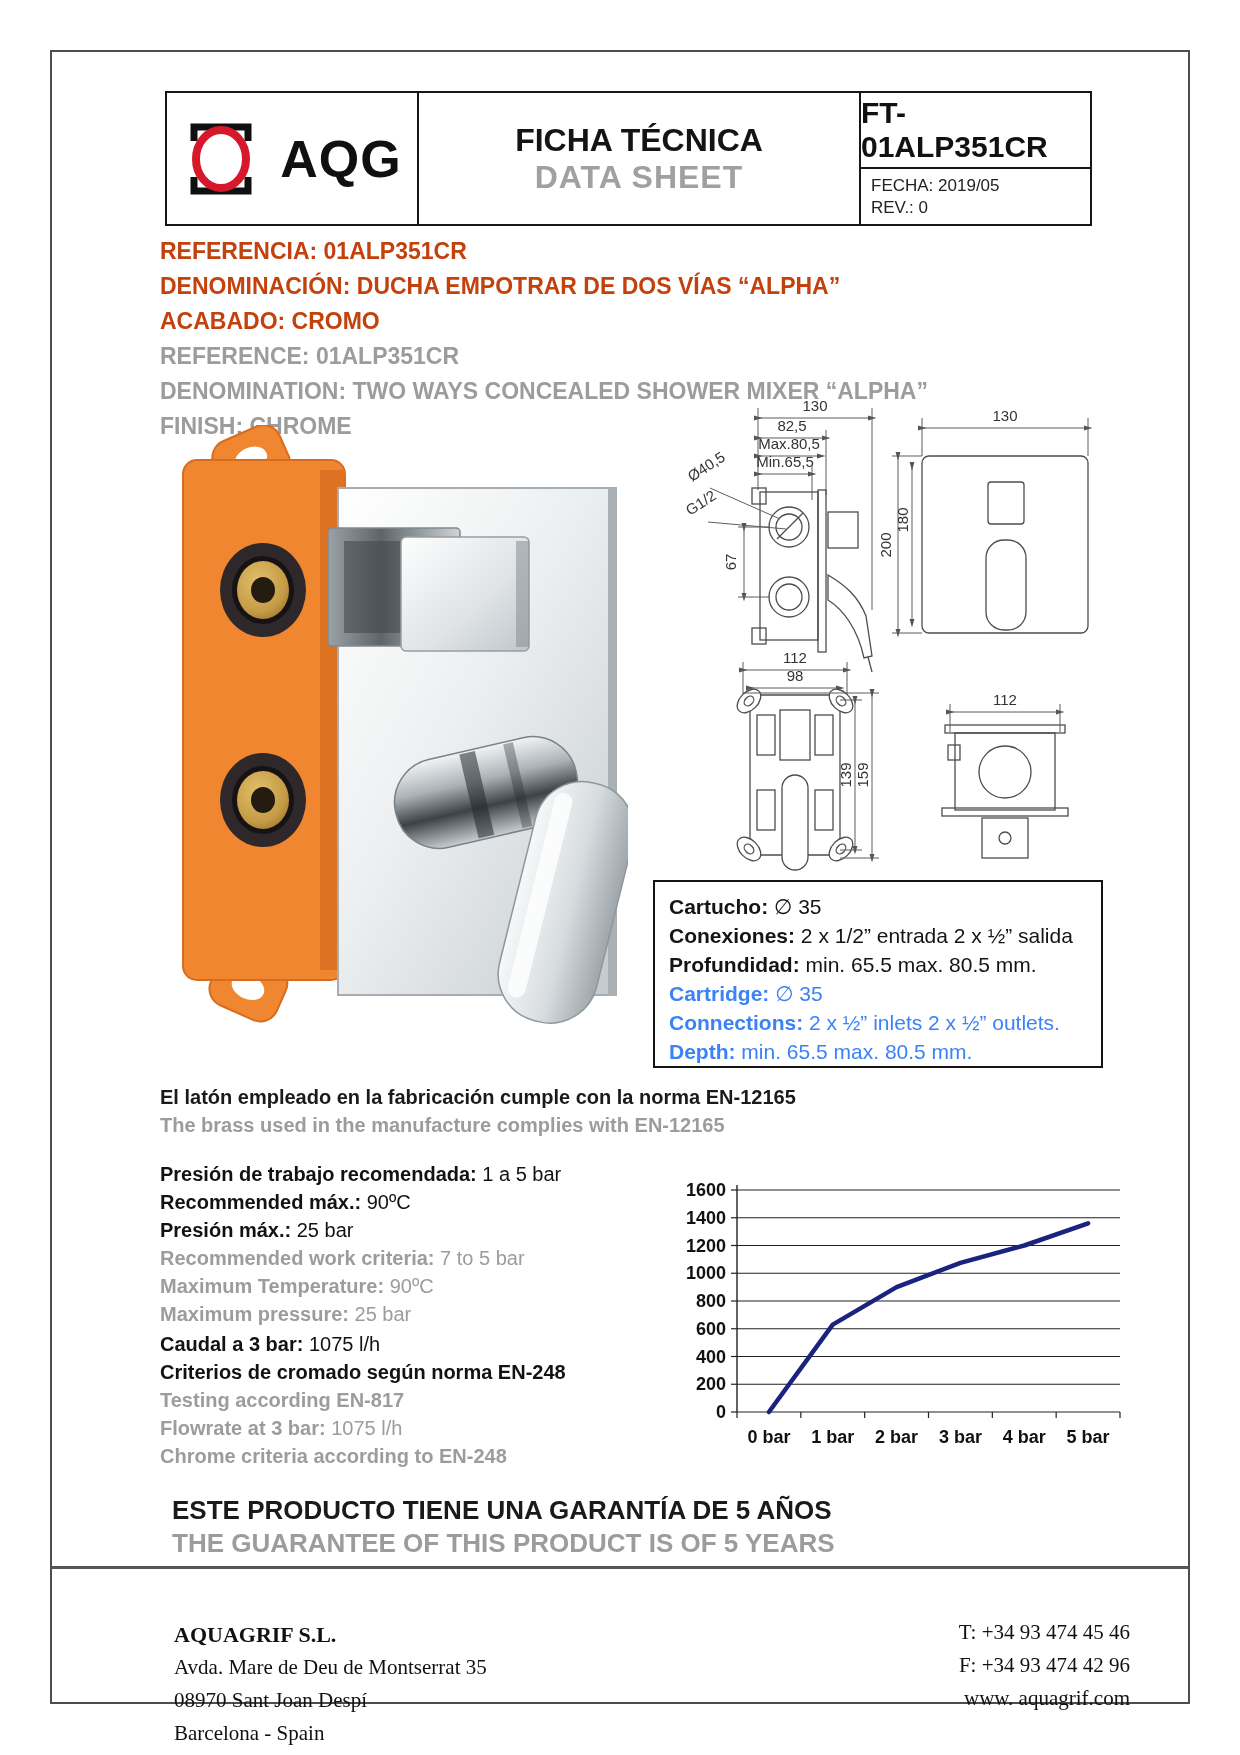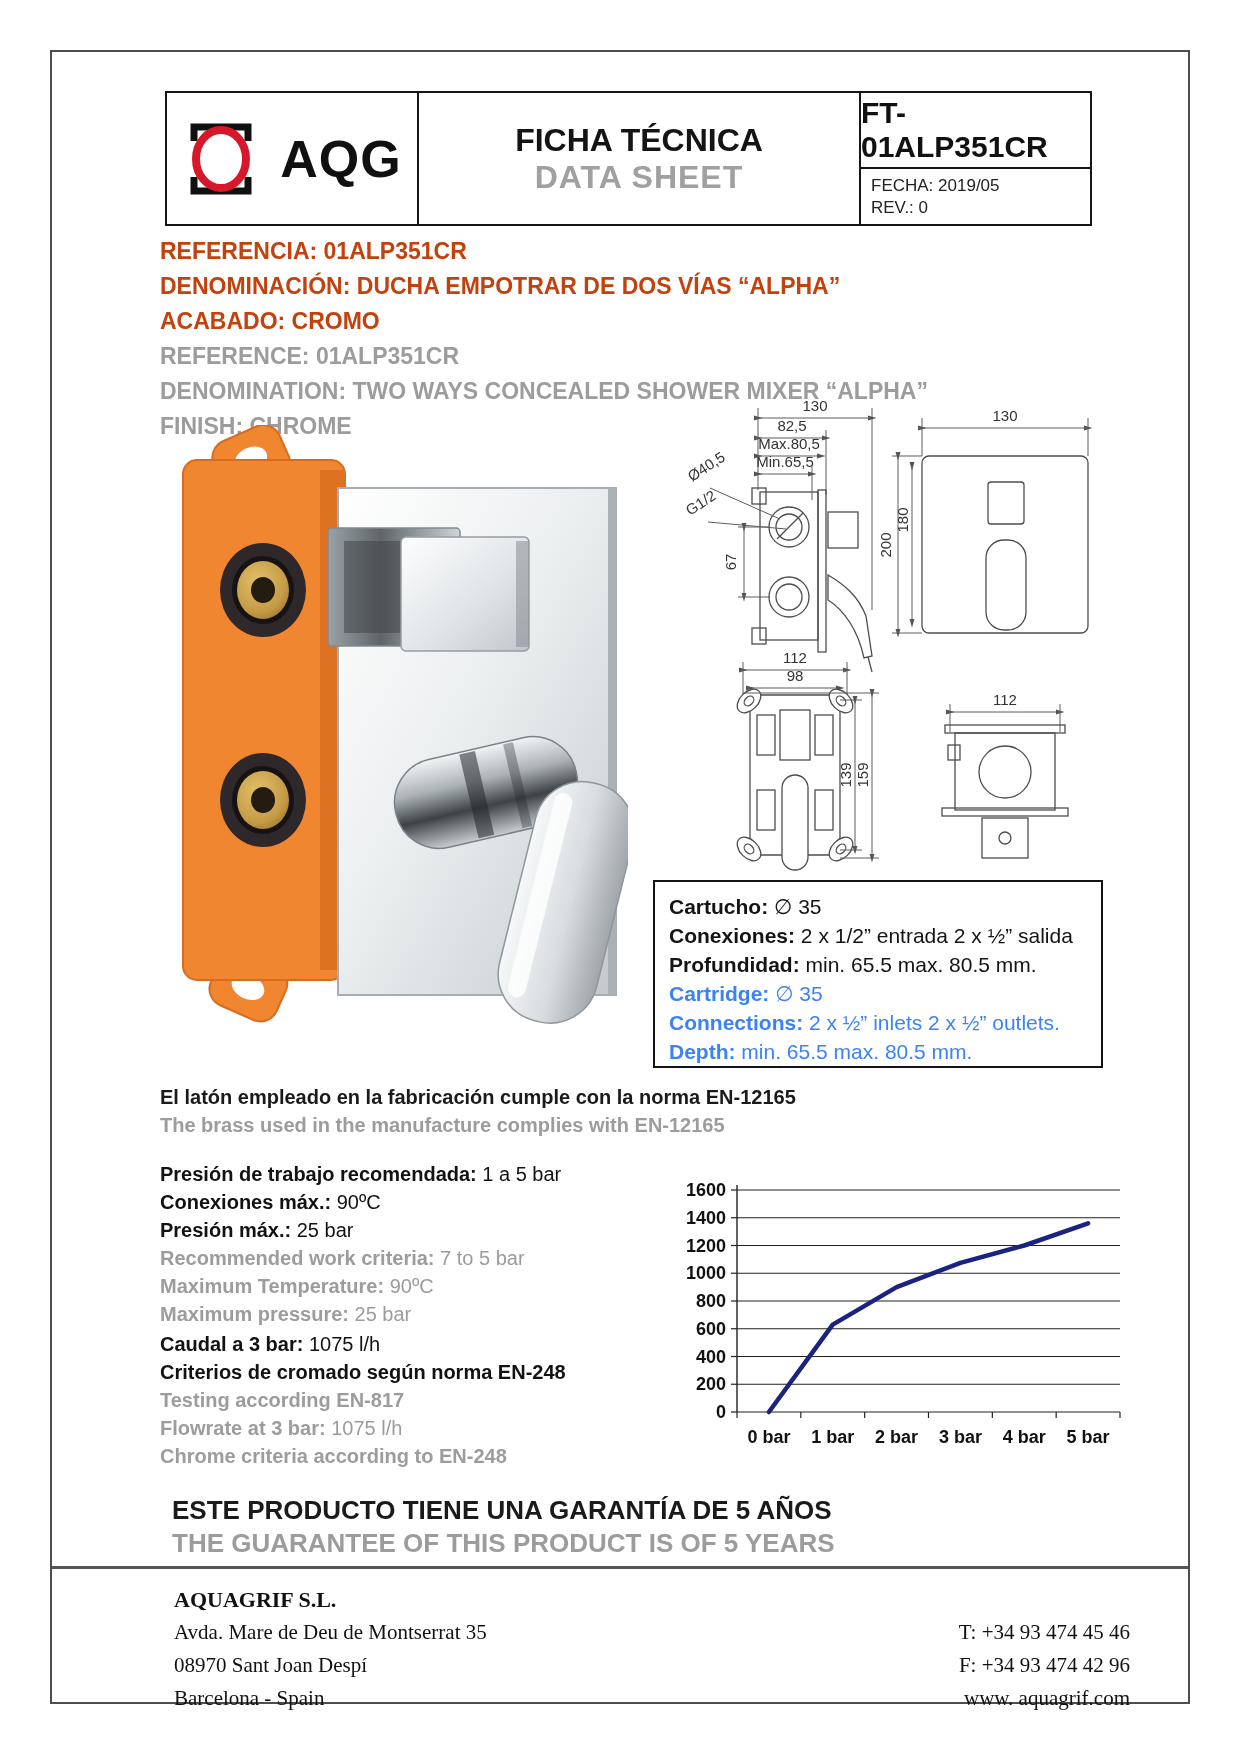--- a/index.html
+++ b/index.html
@@ -48,21 +48,21 @@
   .ln{stroke:#4d4d4d;stroke-width:1.3;fill:none;}
   .lnf{stroke:#4d4d4d;stroke-width:1.3;fill:#fff;}
   .dim{stroke:#5d5d5d;stroke-width:1;fill:none;}
   .dtxt{font:15px "Liberation Sans",sans-serif;fill:#333;}
   .cl{font:bold 18px "Liberation Sans",sans-serif;fill:#111;}
 
   
   .footer{position:absolute;left:52px;top:1566px;width:1136px;border-top:3px solid #555;
           font-family:"Liberation Serif",serif;}
   .footer-inner{display:flex;justify-content:space-between;padding:14px 58px 0 122px;}
-  .f-company{font-size:22px;font-weight:bold;line-height:33px;color:#111;}
+  .f-company{font-size:22px;font-weight:bold;line-height:33px;color:#111;margin-top:35px;}
   .f-line{font-size:21px;line-height:33px;color:#111;}
   .f-right{text-align:right;padding-top:33px;}
 </style>
 </head>
 <body>
 
 <div class="page">
   <div class="frame"></div>
 
   <div class="header-box">
@@ -308,21 +308,21 @@
     <div class="row gray"><span class="lbl">Depth:</span><span> min. 65.5 max. 80.5 mm.</span></div>
   </div>
 
   <div class="tblock brass-note">
     <div class="es">El latón empleado en la fabricación cumple con la norma EN-12165</div>
     <div class="en">The brass used in the manufacture complies with EN-12165</div>
   </div>
 
   <div class="tblock pressure-block">
     <div class="row black"><span class="lbl">Presión de trabajo recomendada:</span><span> 1 a 5 bar</span></div>
-    <div class="row black"><span class="lbl">Conexiones máx.:</span><span> 90ºC</span></div>
+    <div class="row black"><span class="lbl">Recommended máx.:</span><span> 90ºC</span></div>
     <div class="row black"><span class="lbl">Presión máx.:</span><span> 25 bar</span></div>
     <div class="row gray"><span class="lbl">Recommended work criteria:</span><span> 7 to 5 bar</span></div>
     <div class="row gray"><span class="lbl">Maximum Temperature:</span><span> 90ºC</span></div>
     <div class="row gray"><span class="lbl">Maximum pressure:</span><span> 25 bar</span></div>
   </div>
 
   <div class="tblock testing-block">
     <div class="row black"><span class="lbl">Caudal a 3 bar:</span><span> 1075 l/h</span></div>
     <div class="row black"><span class="lbl">Criterios de cromado según norma EN-248</span><span></span></div>
     <div class="row gray"><span class="lbl">Testing according EN-817</span><span></span></div>

